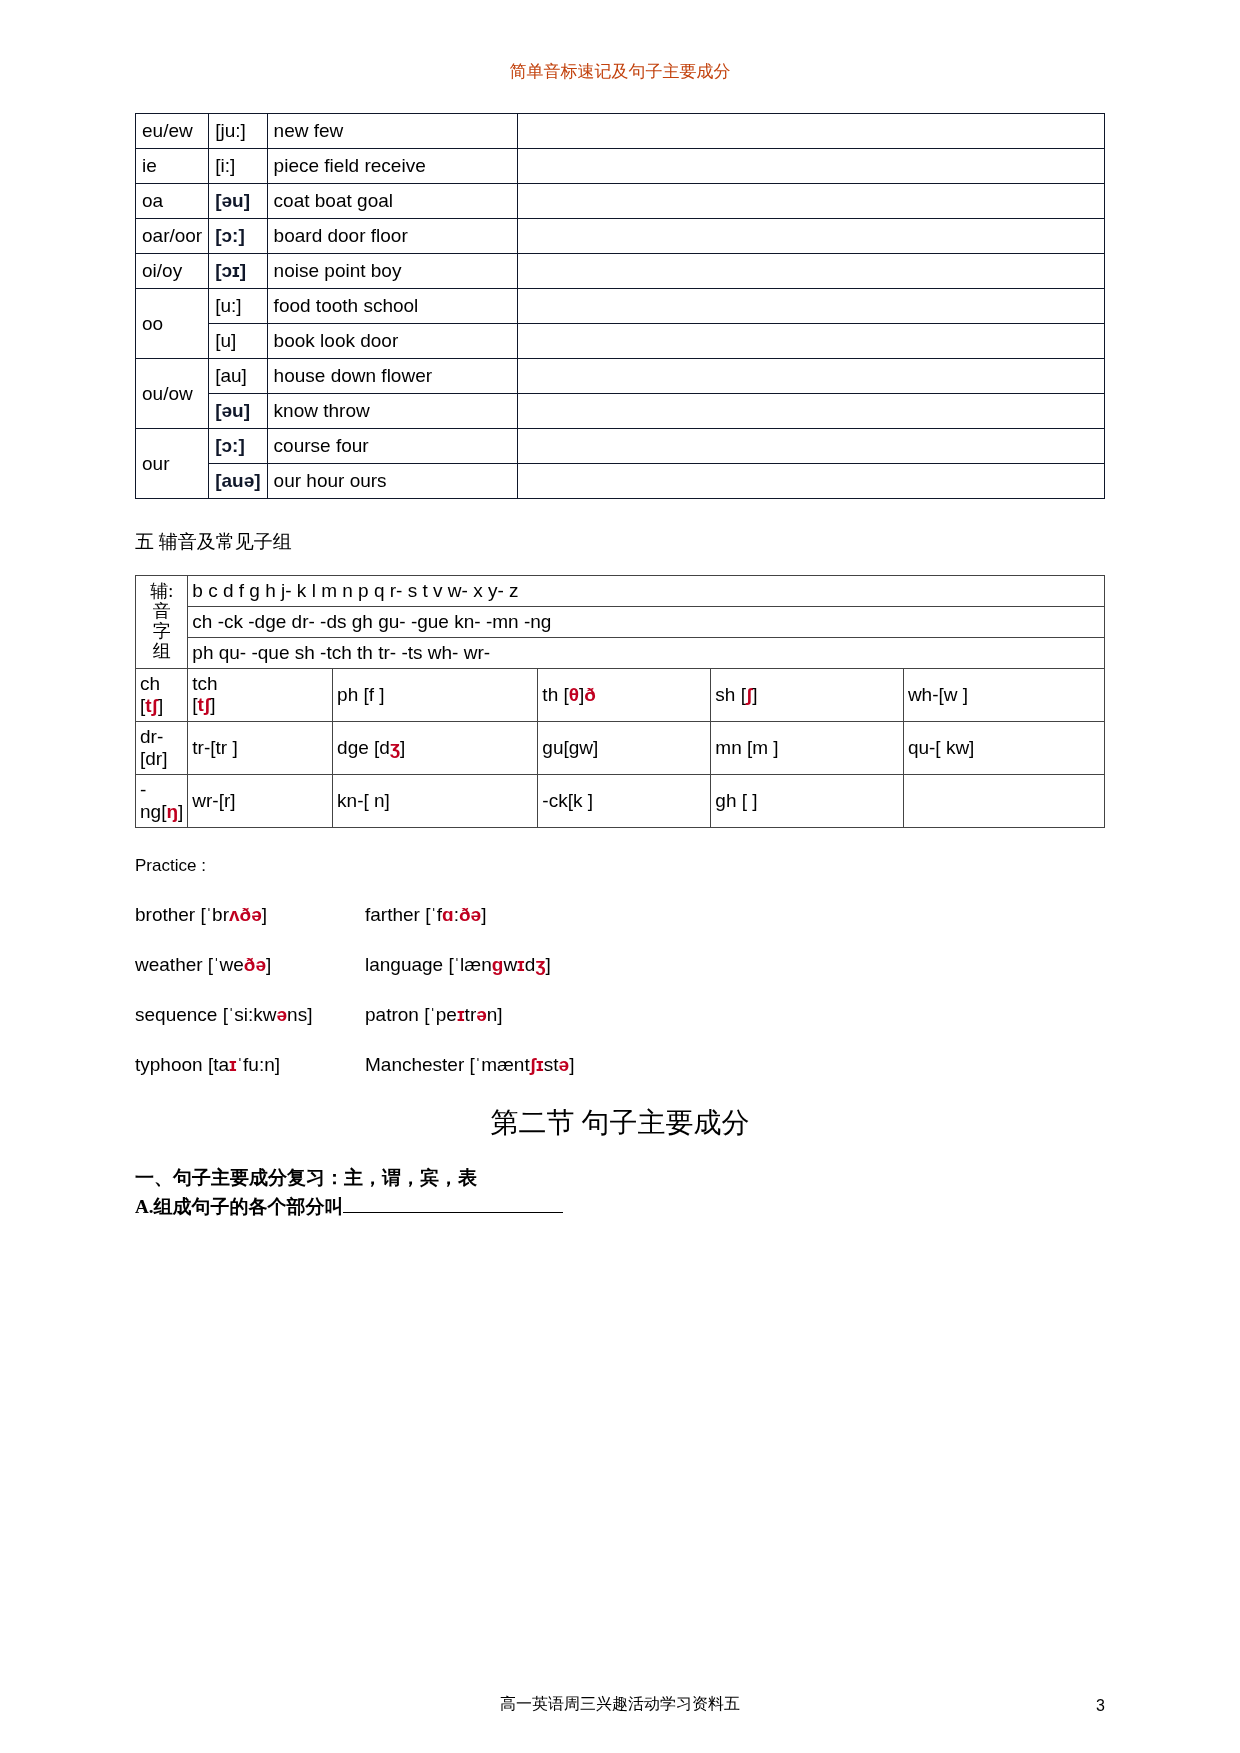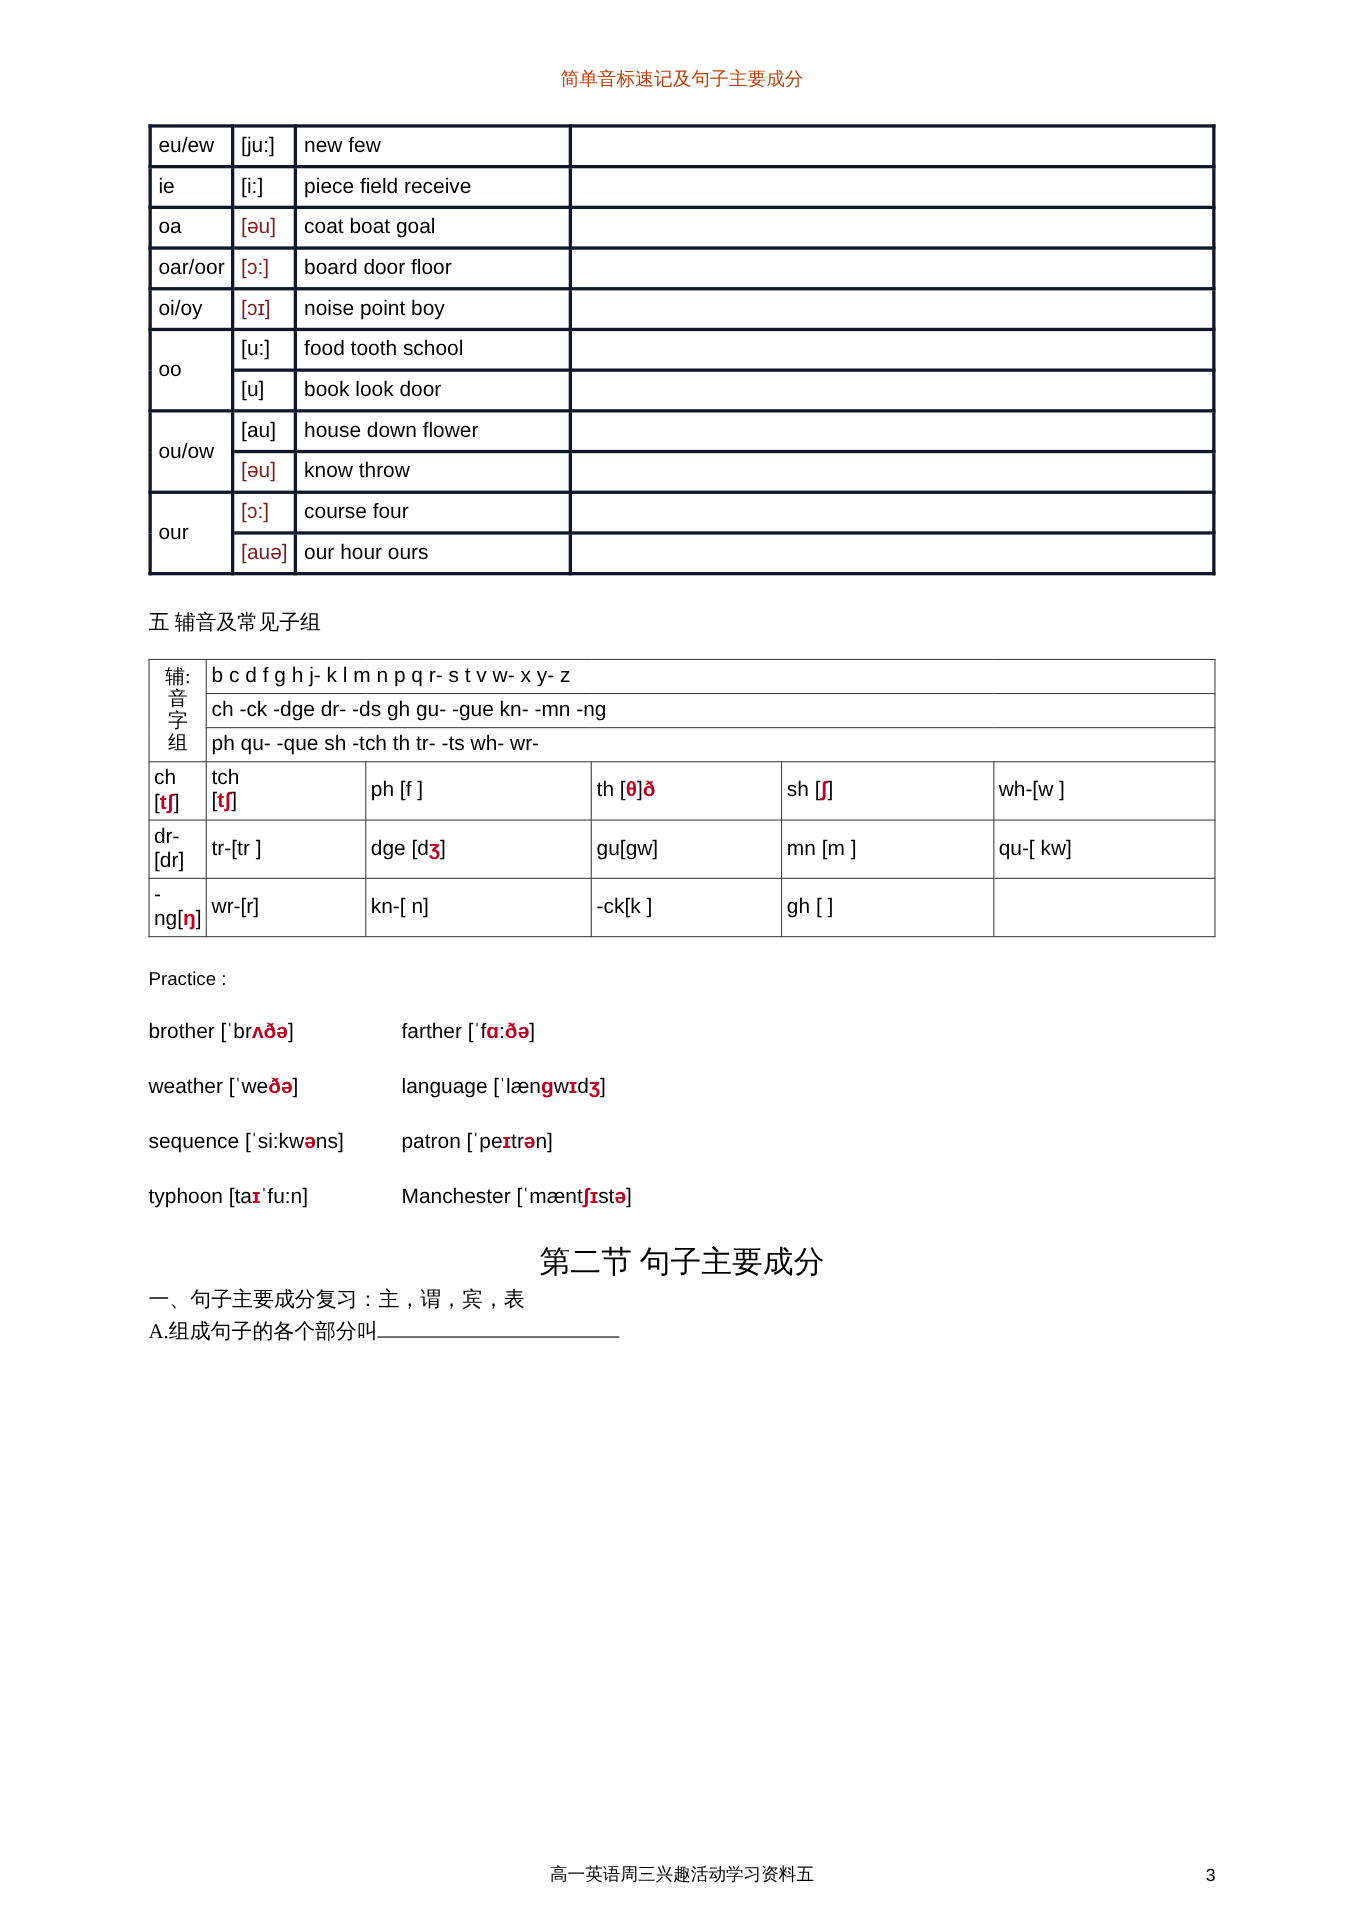--- a/index.html
+++ b/index.html
@@ -21,30 +21,30 @@
     font-size: 17px;
     color: #c2410c;
     margin-bottom: 30px;
     font-family: "SimSun", serif;
   }
   table {
     border-collapse: collapse;
     width: 100%;
   }
   .table1 td {
-    border: 3px solid #0f172a;
+    border: 1px solid #0f172a;
     padding: 6px 6px;
     vertical-align: middle;
     font-size: 19px;
   }
   .table1 .col-a { width: 63px; }
   .table1 .col-b { width: 52px; }
   .table1 .col-c { width: 250px; }
   .table1 .col-d { width: auto; }
-  .ipa-blue { color: #7f1d1d; }
+  .ipa-blue { color: #0f172a; font-weight: bold; }
   .ipa-red { color: #c00020; font-weight: bold; }
   .section-label {
     margin-top: 30px;
     margin-bottom: 20px;
     font-family: "SimSun", serif;
     font-size: 19px;
   }
   .table2 td {
     border: 1px solid #444;
     padding: 4px 4px;
@@ -230,20 +230,20 @@
         <div class="right">patron [ˈpe<span class="ipa-red">ɪ</span>tr<span class="ipa-red">ə</span>n]</div>
       </div>
       <div class="practice-row">
         <div class="left">typhoon [ta<span class="ipa-red">ɪ</span>ˈfu:n]</div>
         <div class="right">Manchester [ˈmænt<span class="ipa-red">ʃɪ</span>st<span class="ipa-red">ə</span>]</div>
       </div>
     </div>
 
   <div class="section2-title">第二节  句子主要成分</div>
 
-  <div class="body-text" style="margin-top:2px;">
+  <div class="body-text" style="margin-top:22px;font-weight:bold;">
     <span>一、句子主要成分复习：主，谓，宾，表</span><br>
     <span>A.组成句子的各个部分叫</span><span class="blank-line"></span>
   </div>
 
   <div class="footer">高一英语周三兴趣活动学习资料五</div>
   <div class="page-num">3</div>
 </div>
 
 </body></html>

